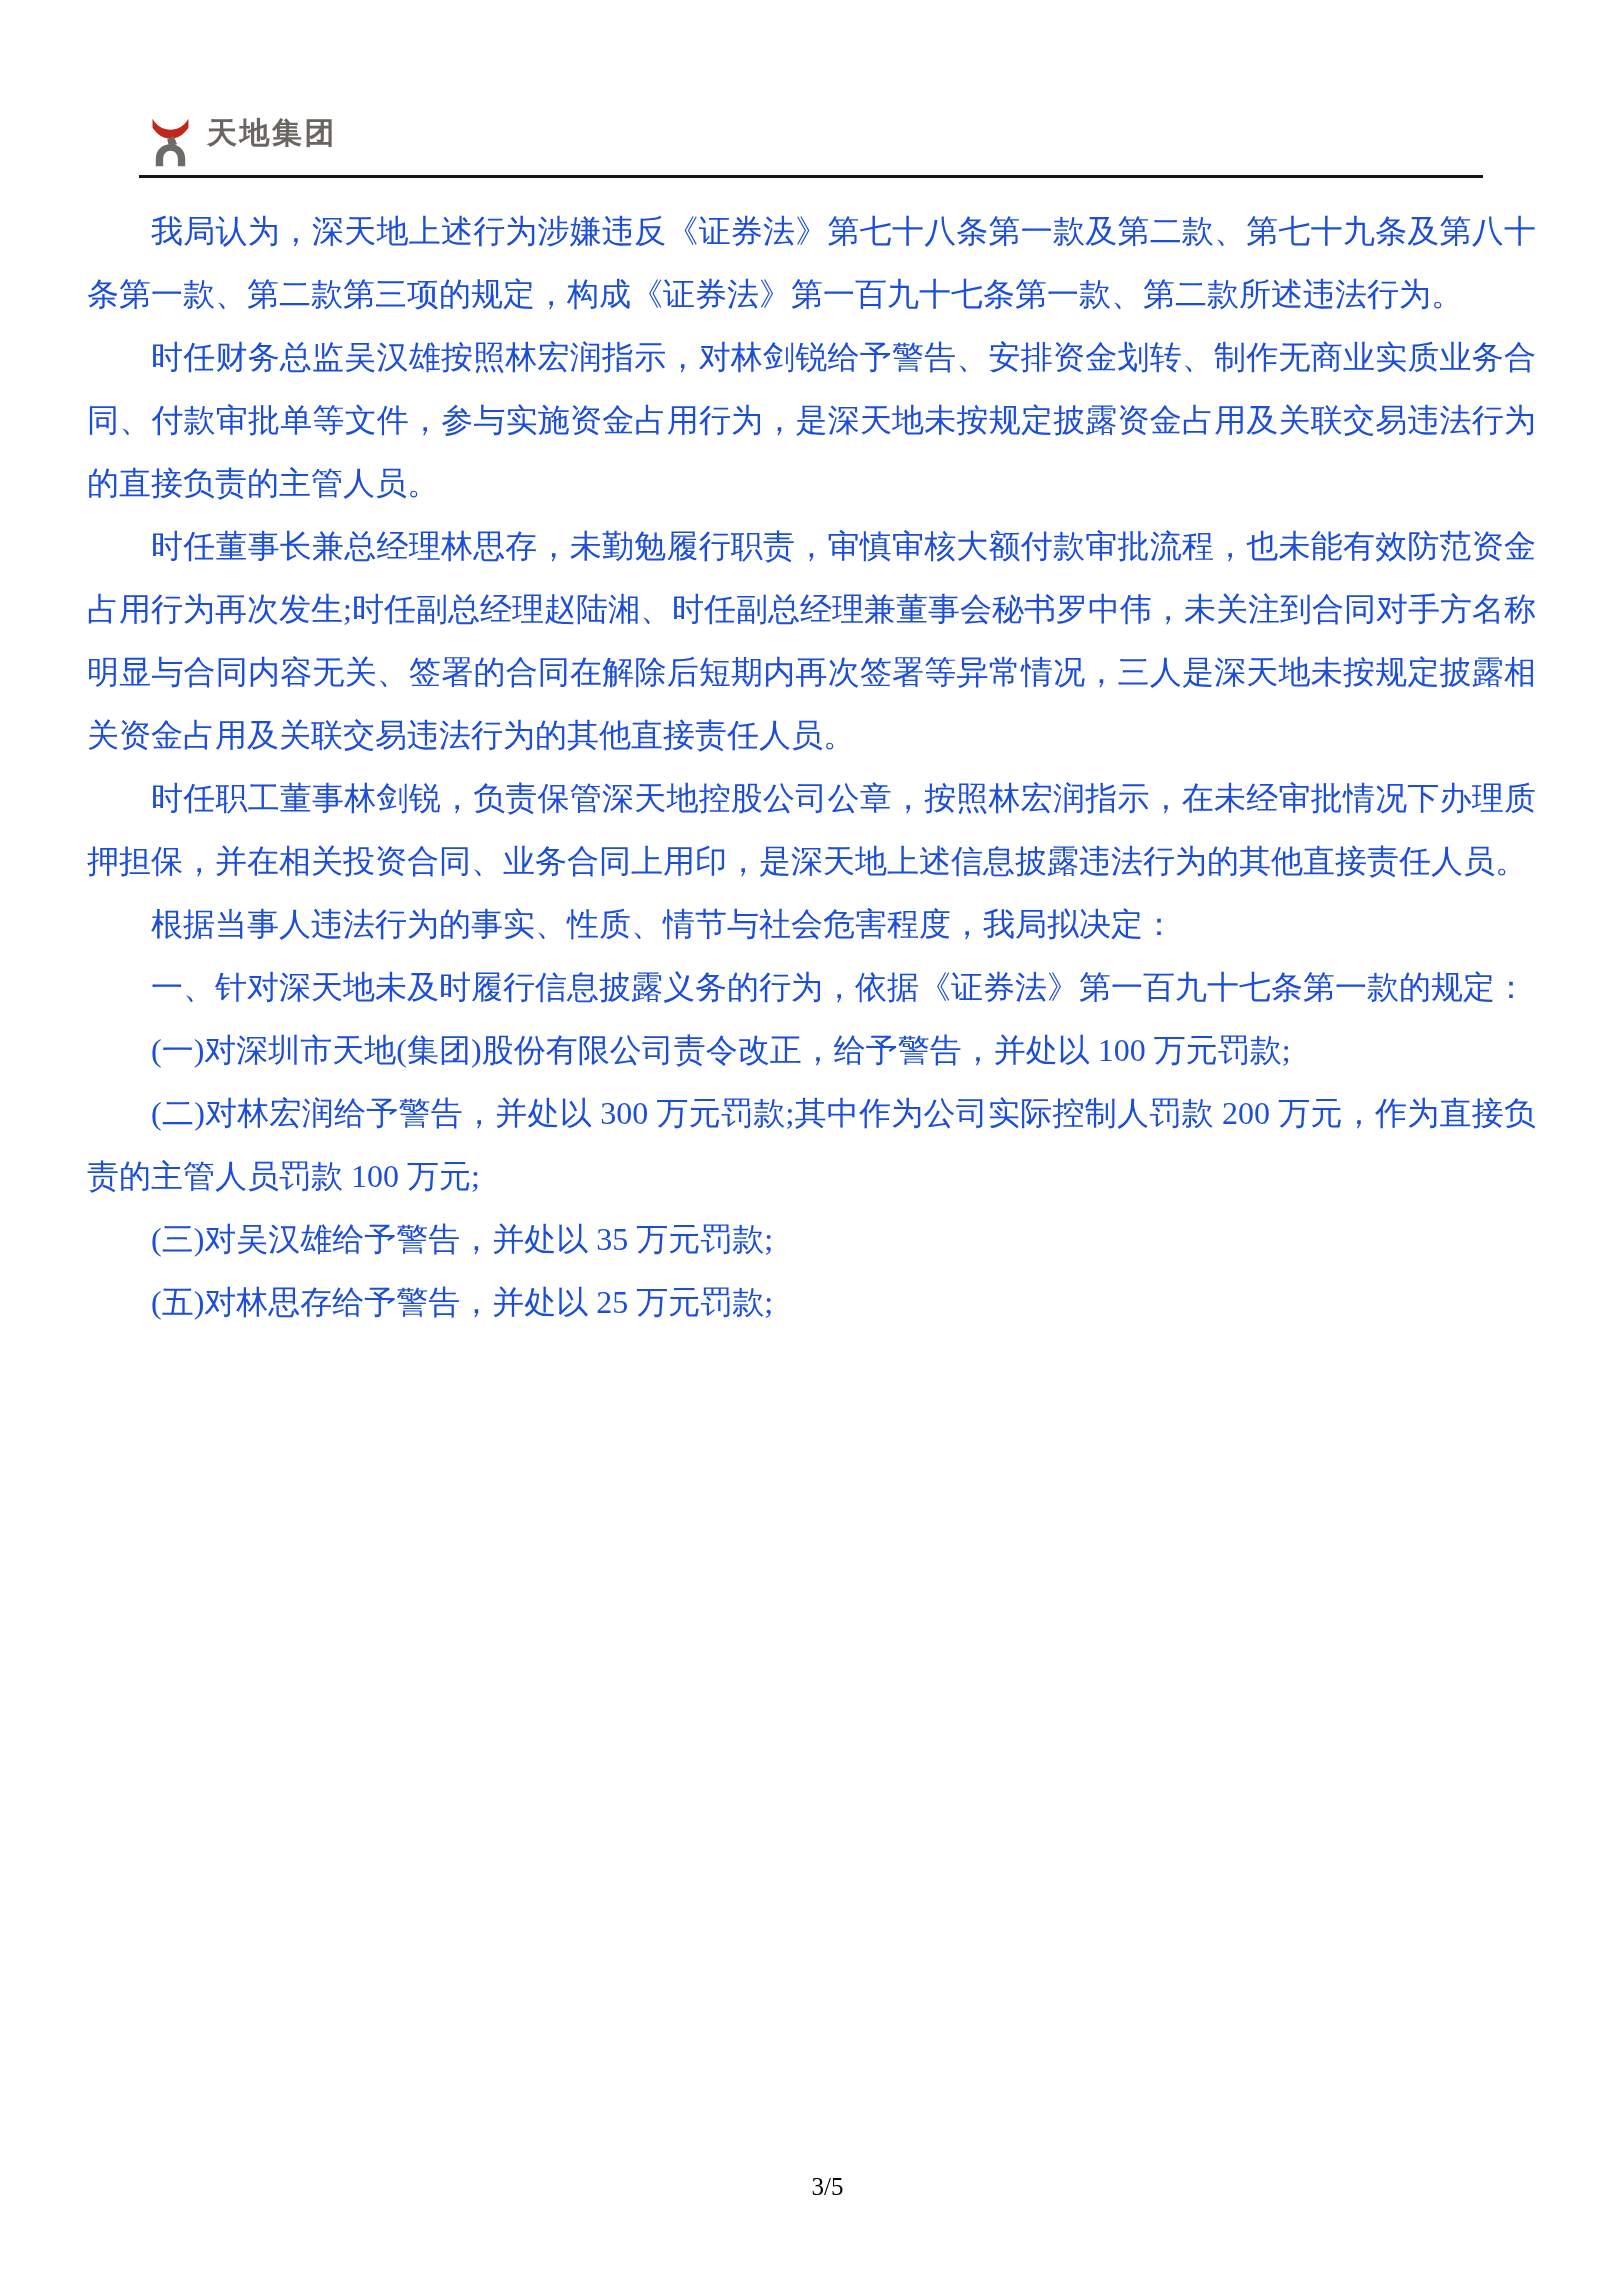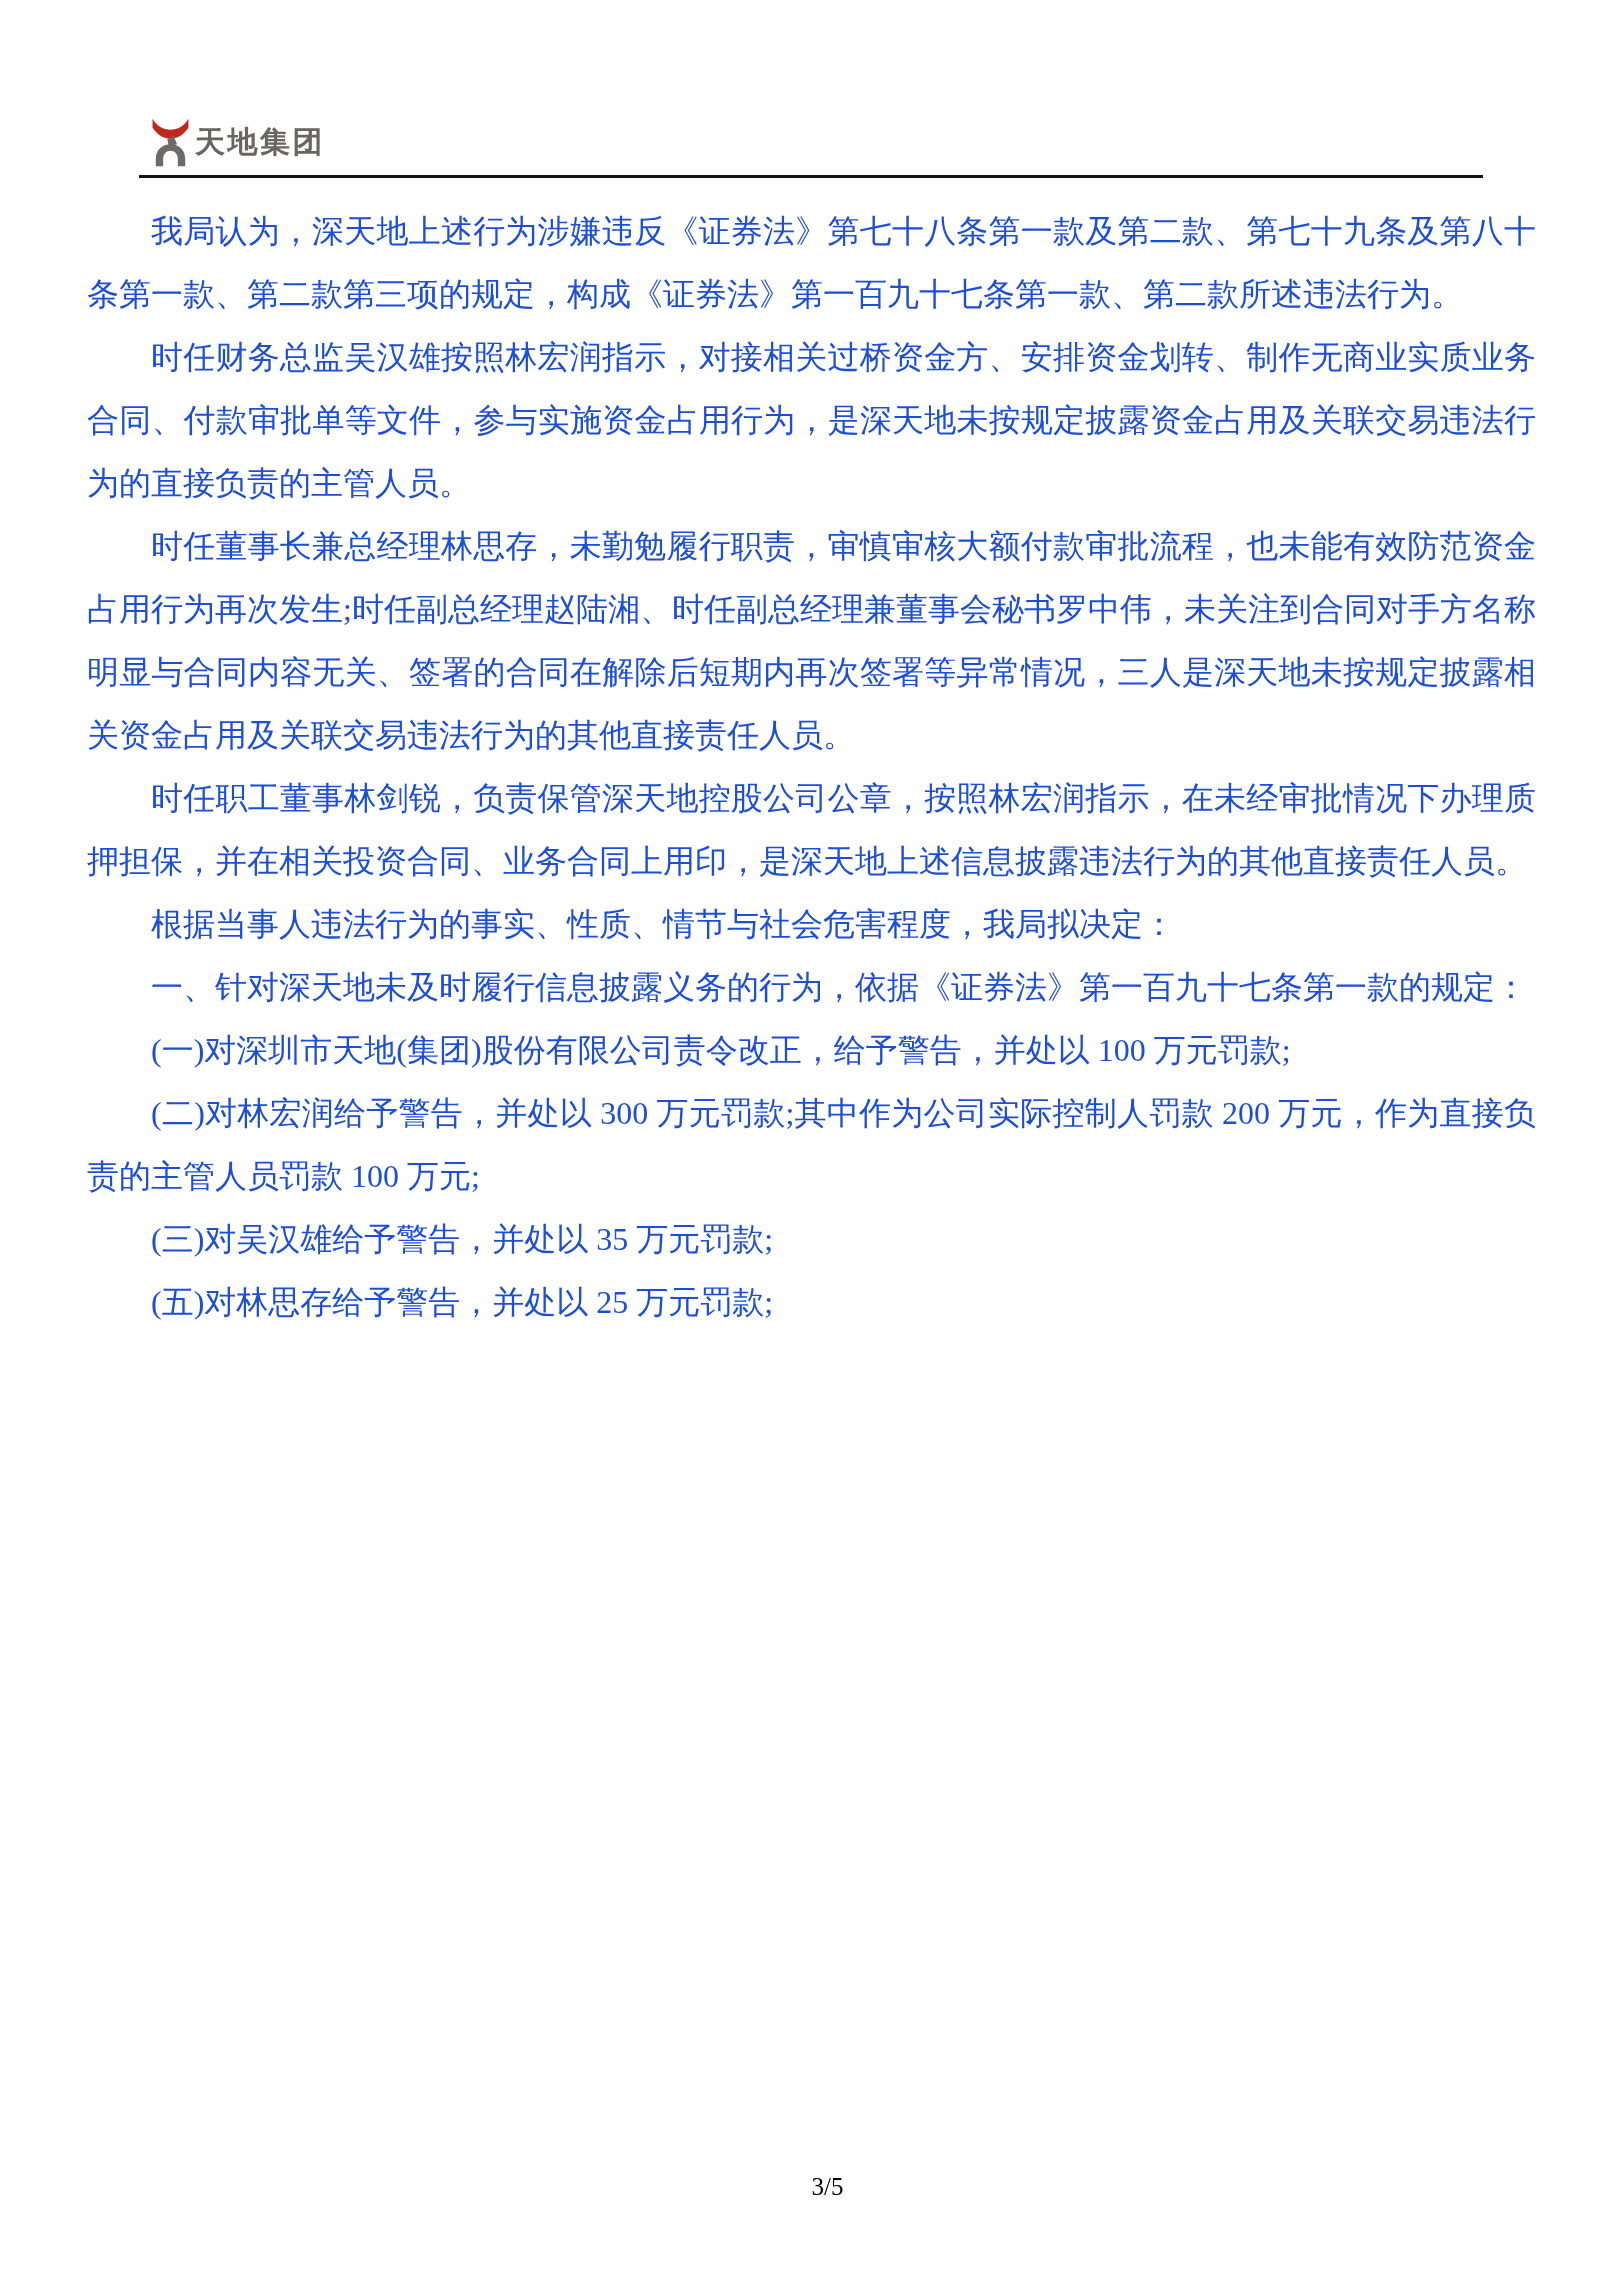--- a/index.html
+++ b/index.html
@@ -10,23 +10,23 @@
     height: 2295px;
     background: #ffffff;
     overflow: hidden;
     font-family: "Liberation Serif", "DejaVu Serif", serif;
     color: #000000;
   }
   
   .header { padding-top: 118px; }
   .logo {
     display: flex;
-    align-items: center;
+    align-items: flex-start;
     margin-left: 150px;
-    gap: 4px;
+    gap: 16px;
     height: 49px;
   }
   .logo-icon { width: 41px; height: 49px; display: block; flex: 0 0 auto; }
   .logo-text {
     font-family: "Liberation Sans", "DejaVu Sans", sans-serif;
     font-weight: 700;
     font-size: 30px;
     line-height: 30px;
     letter-spacing: 2.5px;
     color: #696560;
@@ -80,21 +80,21 @@
 
         <path fill="#6e6a67" d="M6 59 L6 50 C6 39 14 32 24 32 C34 32 42 39 42 50 L42 59 L33 59 L33 50 C33 44 29 40 24 40 C19 40 15 44 15 50 L15 59 Z"></path>
       </svg>
       <span class="logo-text">天地集团</span>
     </div>
     <div class="rule"></div>
   </header>
 
   <main class="doc">
       <p class="para">我局认为，深天地上述行为涉嫌违反《证券法》第七十八条第一款及第二款、第七十九条及第八十条第一款、第二款第三项的规定，构成《证券法》第一百九十七条第一款、第二款所述违法行为。</p>
-      <p class="para">时任财务总监吴汉雄按照林宏润指示，对接相关过桥资金方、安排资金划转、制作无商业实质业务合同、付款审批单等文件，参与实施资金占用行为，是深天地未按规定披露资金占用及关联交易违法行为的直接负责的主管人员。</p>
+      <p class="para">时任财务总监吴汉雄按照林宏润指示，对林剑锐给予警告、安排资金划转、制作无商业实质业务合同、付款审批单等文件，参与实施资金占用行为，是深天地未按规定披露资金占用及关联交易违法行为的直接负责的主管人员。</p>
       <p class="para">时任董事长兼总经理林思存，未勤勉履行职责，审慎审核大额付款审批流程，也未能有效防范资金占用行为再次发生;时任副总经理赵陆湘、时任副总经理兼董事会秘书罗中伟，未关注到合同对手方名称明显与合同内容无关、签署的合同在解除后短期内再次签署等异常情况，三人是深天地未按规定披露相关资金占用及关联交易违法行为的其他直接责任人员。</p>
       <p class="para">时任职工董事林剑锐，负责保管深天地控股公司公章，按照林宏润指示，在未经审批情况下办理质押担保，并在相关投资合同、业务合同上用印，是深天地上述信息披露违法行为的其他直接责任人员。</p>
       <p class="para">根据当事人违法行为的事实、性质、情节与社会危害程度，我局拟决定：</p>
       <p class="para">一、针对深天地未及时履行信息披露义务的行为，依据《证券法》第一百九十七条第一款的规定：</p>
       <p class="para">(一)对深圳市天地(集团)股份有限公司责令改正，给予警告，并处以 100 万元罚款;</p>
       <p class="para">(二)对林宏润给予警告，并处以 300 万元罚款;其中作为公司实际控制人罚款 200 万元，作为直接负责的主管人员罚款 100 万元;</p>
       <p class="para">(三)对吴汉雄给予警告，并处以 35 万元罚款;</p>
       <p class="para">(五)对林思存给予警告，并处以 25 万元罚款;</p>
     </main>
 

